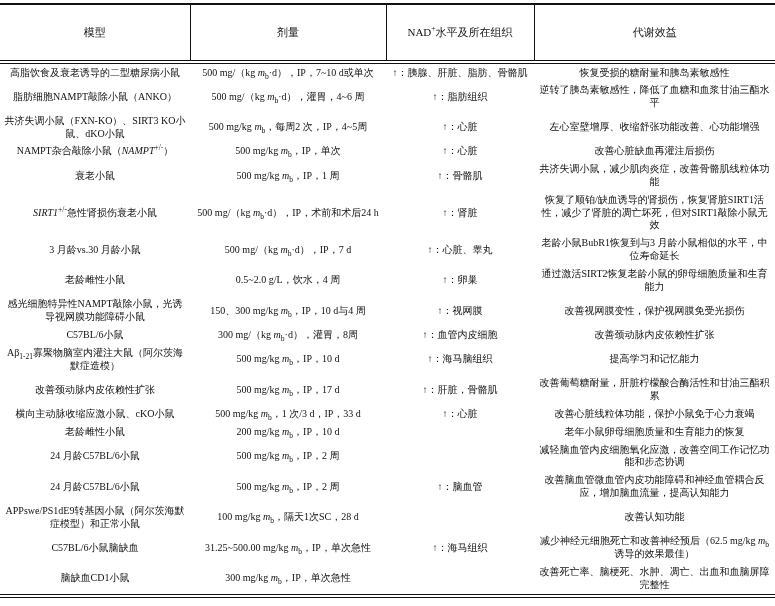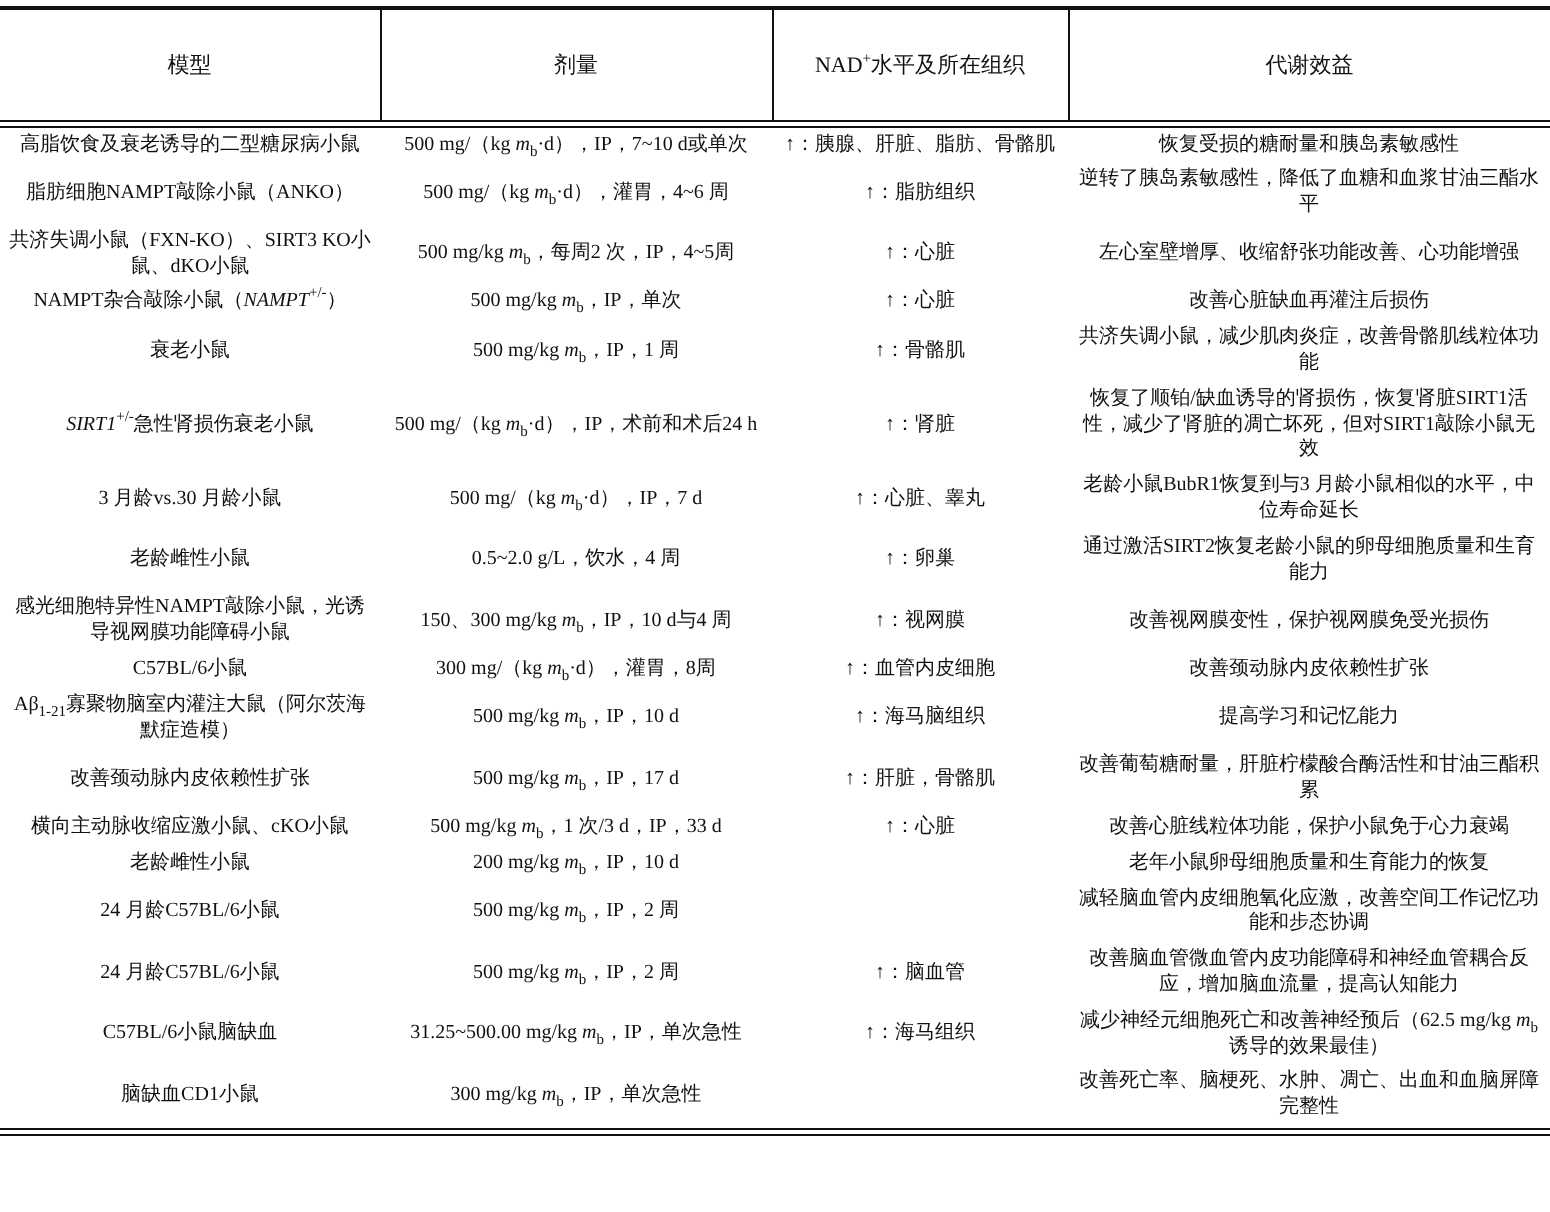--- a/index.html
+++ b/index.html
@@ -151,20 +151,26 @@
         <td></td>
         <td>减轻脑血管内皮细胞氧化应激，改善空间工作记忆功能和步态协调</td>
       </tr>
       <tr>
         <td>24 月龄C57BL/6小鼠</td>
         <td>500 mg/kg <i>m</i><sub>b</sub>，IP，2 周</td>
         <td>↑：脑血管</td>
         <td>改善脑血管微血管内皮功能障碍和神经血管耦合反应，增加脑血流量，提高认知能力</td>
       </tr>
       <tr>
+        <td>APPswe/PS1dE9转基因小鼠（阿尔茨海默症模型）和正常小鼠</td>
+        <td>100 mg/kg <i>m</i><sub>b</sub>，隔天1次SC，28 d</td>
+        <td></td>
+        <td>改善认知功能</td>
+      </tr>
+      <tr>
         <td>C57BL/6小鼠脑缺血</td>
         <td>31.25~500.00 mg/kg <i>m</i><sub>b</sub>，IP，单次急性</td>
         <td>↑：海马组织</td>
         <td>减少神经元细胞死亡和改善神经预后（62.5 mg/kg <i>m</i><sub>b</sub>诱导的效果最佳）</td>
       </tr>
       <tr>
         <td>脑缺血CD1小鼠</td>
         <td>300 mg/kg <i>m</i><sub>b</sub>，IP，单次急性</td>
         <td></td>
         <td>改善死亡率、脑梗死、水肿、凋亡、出血和血脑屏障完整性</td>

